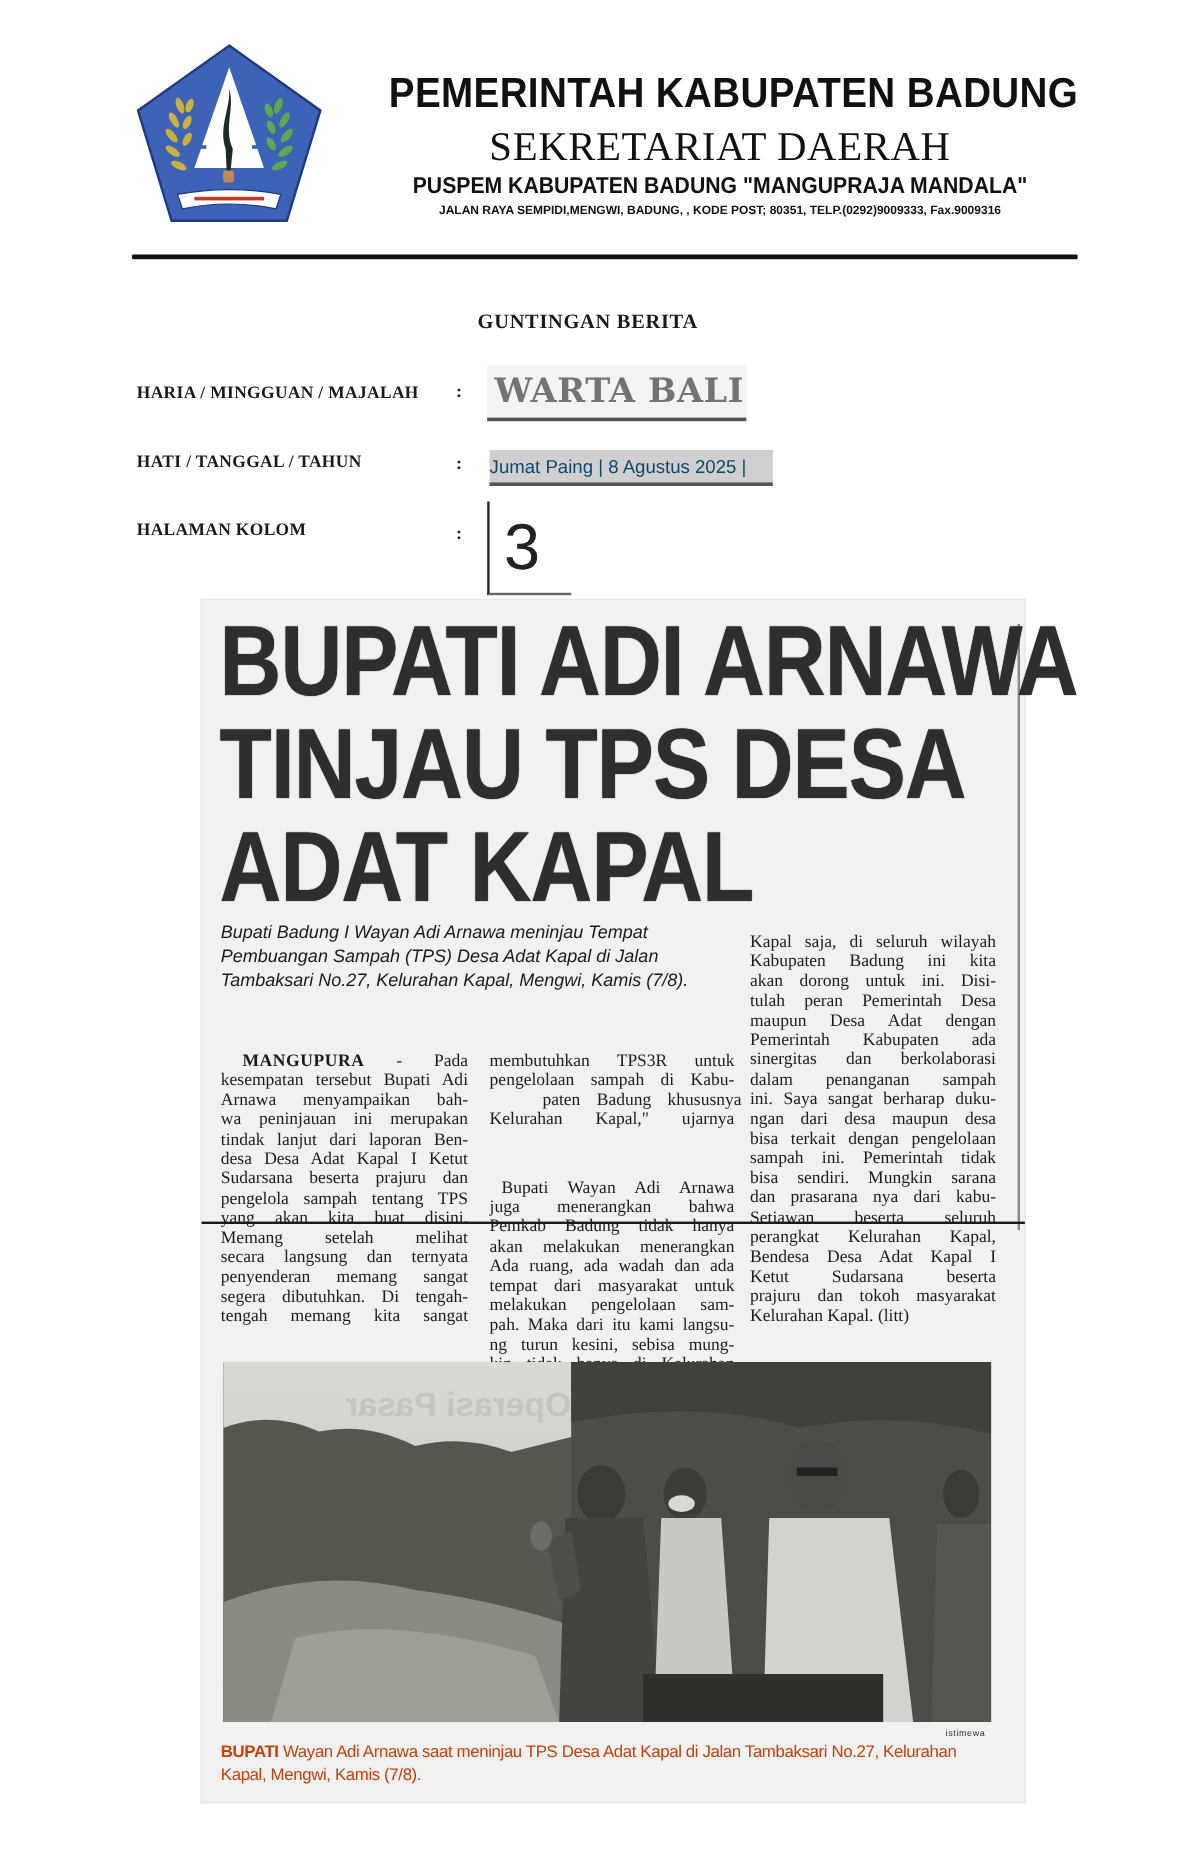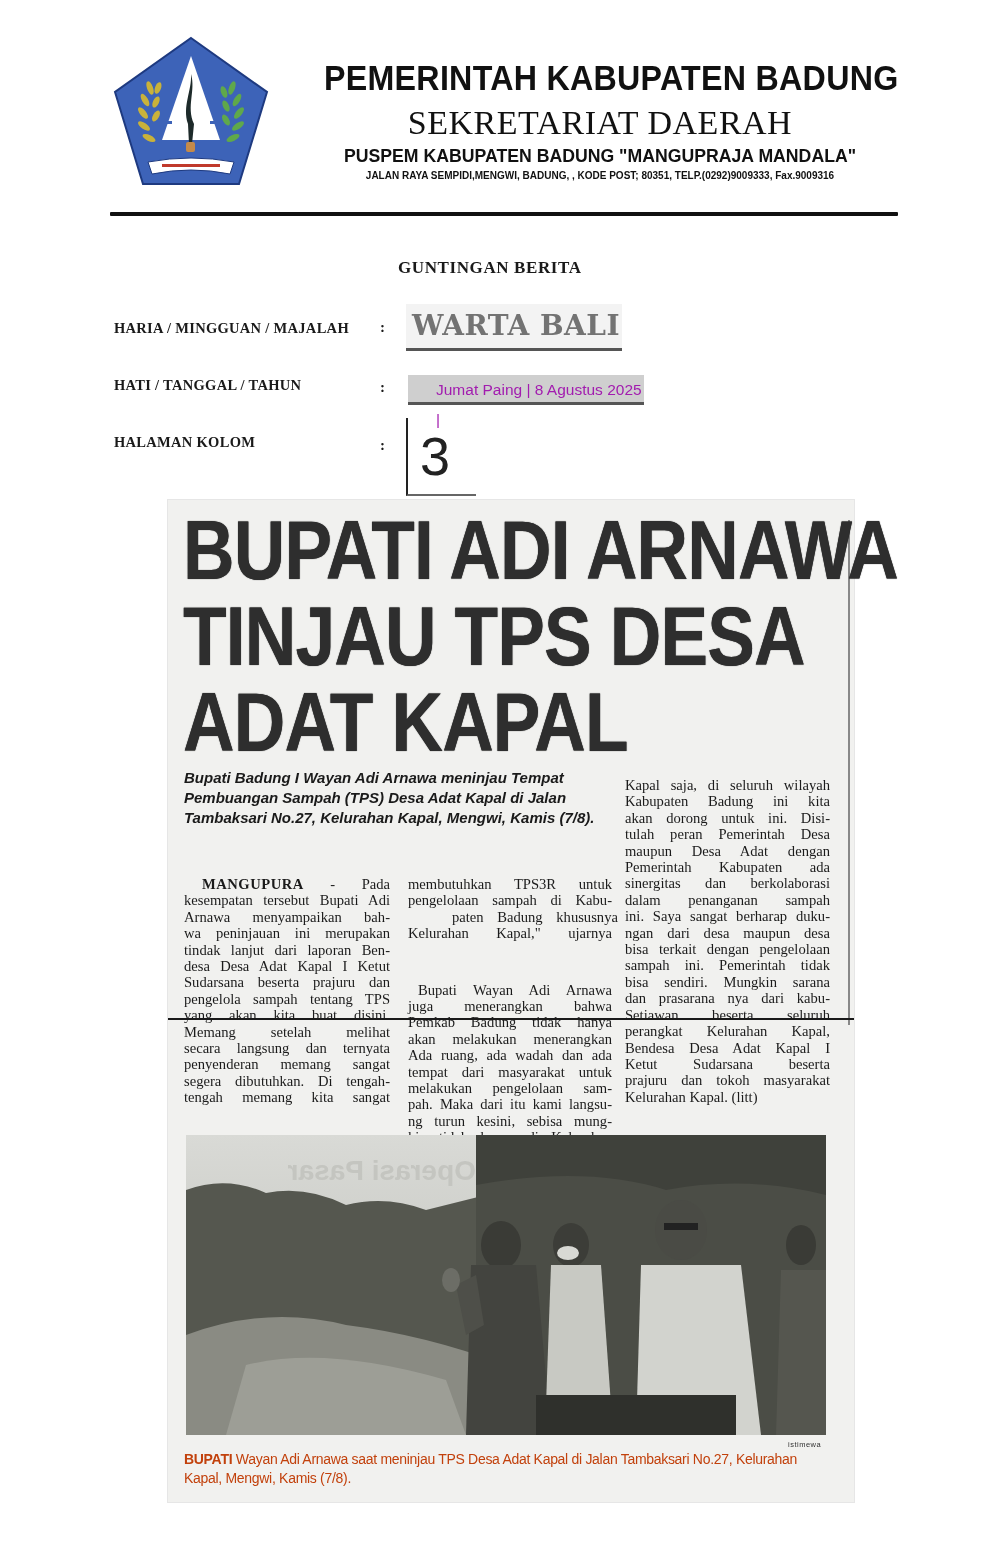--- a/index.html
+++ b/index.html
@@ -15,28 +15,28 @@
   .lh-sub { left:300px; top:104px; width:600px; text-align:center; font-family:"Liberation Serif", serif; font-size:34px; color:#111; white-space:nowrap; letter-spacing:0.5px; }
   .lh-puspem { left:300px; top:145px; width:600px; text-align:center; font-family:"Liberation Sans", sans-serif; font-weight:bold; font-size:19px; color:#111; white-space:nowrap; transform:scaleX(0.93); transform-origin:center; }
   .lh-addr { left:300px; top:170px; width:600px; text-align:center; font-family:"Liberation Sans", sans-serif; font-weight:bold; font-size:10px; color:#111; white-space:nowrap; }
   .rule { left:110px; top:212px; width:788px; height:4px; background:#111; border-radius:1px; }
 
   
   .gb-title { left:398px; top:258px; font-family:"Liberation Serif", serif; font-weight:bold; font-size:17px; letter-spacing:0.6px; }
   .meta-label { left:114px; font-family:"Liberation Serif", serif; font-weight:bold; font-size:14.5px; letter-spacing:0.3px; white-space:nowrap; }
   .meta-colon { left:380px; font-family:"Liberation Serif", serif; font-weight:bold; font-size:15px; }
   .paper-name { left:406px; top:304px; width:210px; height:44px; background:#f3f3f3; border-bottom:3px solid #555; font-family:"DejaVu Serif", serif; font-weight:bold; font-size:28px; letter-spacing:0.5px; line-height:44px; padding-left:6px; color:#737373; }
-  .date-box { left:408px; top:375px; width:236px; height:30px; background:#cfcfcf; border-bottom:3px solid #555; font-family:"Liberation Sans", sans-serif; font-size:15.5px; line-height:30px; padding-left:28px; color:#a21caf; box-sizing:border-box; }
+  .date-box { left:408px; top:375px; width:236px; height:30px; background:#cfcfcf; border-bottom:3px solid #555; font-family:"Liberation Sans", sans-serif; font-size:15.5px; line-height:30px; padding-left:0; color:#0c4a6e; box-sizing:border-box; }
   .page-box { left:406px; top:418px; width:70px; height:78px; border-left:2px solid #222; border-bottom:2px solid #666; font-family:"Liberation Sans", sans-serif; font-size:54px; line-height:76px; padding-left:12px; box-sizing:border-box; color:#222; }
 
   
   .clip { left:168px; top:500px; width:686px; height:1002px; background:#f1f1ef; box-shadow:0 0 0 1px #e6e6e6; }
   .clip-rightline { left:848px; top:520px; width:2px; height:505px; background:#888; }
   .headline { left:183px; top:508px; width:670px; font-family:"Liberation Sans", sans-serif; font-weight:bold; font-size:83px; line-height:86px; color:#2e2e2e; letter-spacing:-1px; transform:scaleX(0.86); transform-origin:left top; white-space:nowrap; text-shadow:0 0 1px #111; }
-  .lead { left:184px; top:768px; width:420px; font-family:"Liberation Sans", sans-serif; font-weight:bold; font-style:italic; font-size:15px; line-height:20px; color:#1a1a1a; }
+  .lead { left:184px; top:768px; width:420px; font-family:"Liberation Sans", sans-serif; font-weight:normal; font-style:italic; font-size:15px; line-height:20px; color:#1a1a1a; }
 
   .col { font-family:"Liberation Serif", serif; font-size:14.6px; line-height:16.4px; color:#1b1b1b; text-align:justify; text-align-last:justify; }
   .col p { margin:0; white-space:nowrap; }
   .col .last { text-align-last:left; }
   #col1 { left:184px; top:876px; width:206px; }
   #col2 { left:408px; top:876px; width:204px; }
   #col3 { left:625px; top:777px; width:205px; }
   .dateline { font-weight:bold; letter-spacing:0.5px; }
   .cut-line { left:168px; top:1018px; width:686px; height:2px; background:#1a1a1a; }
 

